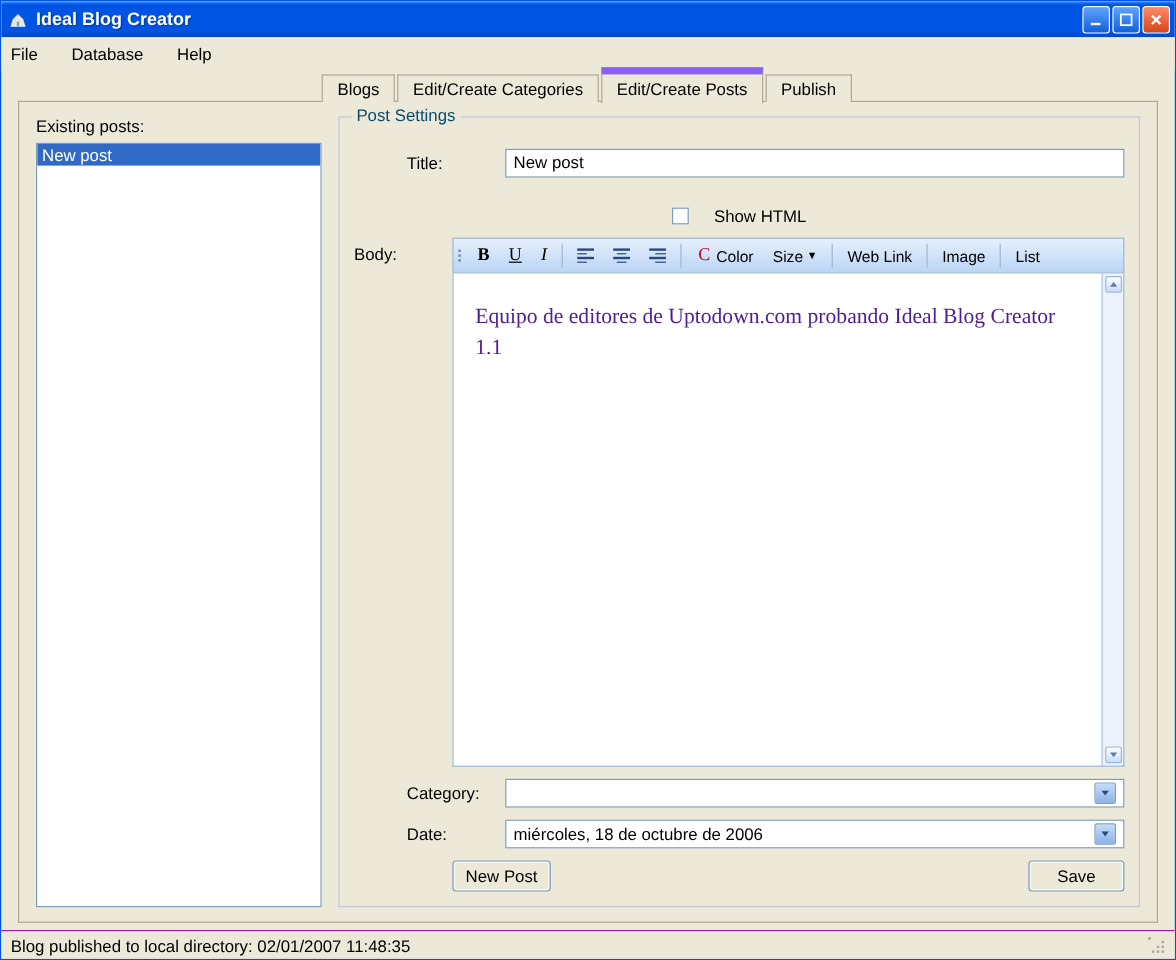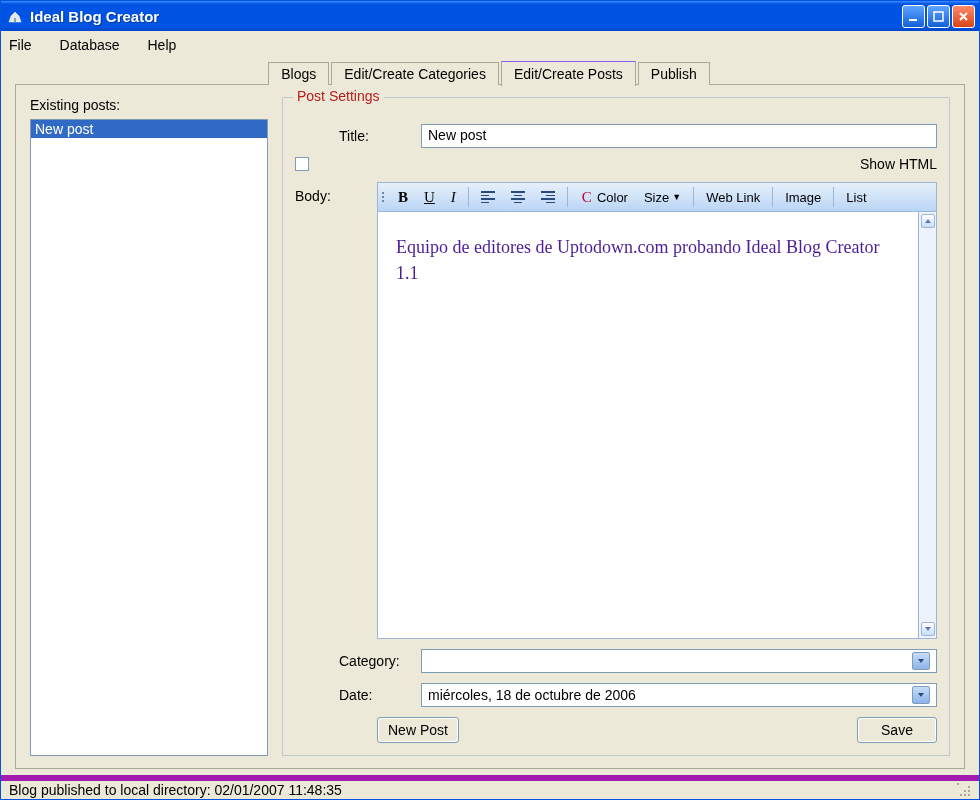--- a/index.html
+++ b/index.html
@@ -82,21 +82,21 @@
     background: #ece9d8;
     padding: 3px 12px 3px 12px;
     font-size: 14px;
     margin-right: 2px;
     cursor: default;
     position: relative;
     z-index:1;
   }
   .tab.active {
     background: #ece9d8;
-    border-top: 1px solid #8b5cf6;
+    border-top: 6px solid #8b5cf6;
     padding-top: 4px;
     padding-bottom: 4px;
     margin-bottom: -1px;
     z-index:2;
   }
   
   .content {
     flex: 1;
     background: #ece9d8;
     margin: 0 14px 6px 14px;
@@ -148,21 +148,21 @@
     position: relative;
     display: flex;
     flex-direction: column;
     min-height: 0;
   }
   .fieldset-legend {
     position: absolute;
     top: -10px; left: 10px;
     background: #ece9d8;
     padding: 0 4px;
-    color: #b91c1c;
+    color: #0c4a6e;
     font-size: 14px;
   }
   .form-row {
     display: flex;
     align-items: center;
     margin-top: 10px;
     margin-left: 44px;
   }
   .form-row .fl { width: 82px; font-size: 14px; }
   .textbox, .combo {
@@ -174,21 +174,21 @@
     font-size: 14px;
   }
   .combo { display:flex; align-items:center; justify-content:space-between; }
   .combo .caret {
     width: 18px; height: 18px;
     background: linear-gradient(to bottom, #c7ddf9, #8cb3e8);
     border: 1px solid #7f9db9;
     border-radius: 2px;
     display:flex; align-items:center; justify-content:center;
   }
-  .check-row { display:flex; justify-content:space-between; align-items:center; margin-top:8px; gap:21px; font-size:14px; }
+  .check-row { display:flex; justify-content:center; align-items:center; margin-top:24px; gap:21px; font-size:14px; }
   .checkbox {
     width:14px; height:14px;
     border:1px solid #7f9db9;
     background:#fff;
   }
   
   .toolbar {
     display:flex;
     align-items:center;
     height:30px;
@@ -241,21 +241,21 @@
   }
   .body-row { display:flex; margin-top:10px; flex:1; min-height:0; }
   .body-row .fl { width:82px; font-size:14px; padding-top:6px; }
   .body-right { flex:1; display:flex; flex-direction:column; min-height:0; }
   .button-row { display:flex; justify-content:space-between; margin-top:10px; margin-left:82px;}
   .button-row .btn { min-width:80px; }
   
   .statusbar {
     height:24px;
     background:#ece9d8;
-    border-top:6px solid #a21caf;
+    border-top:1px solid #a21caf;
     display:flex;
     align-items:center;
     padding:0 8px;
     font-size:14px;
     justify-content:space-between;
   }
   .resize-grip{
     width:14px;height:14px;
     position:relative;
   }

